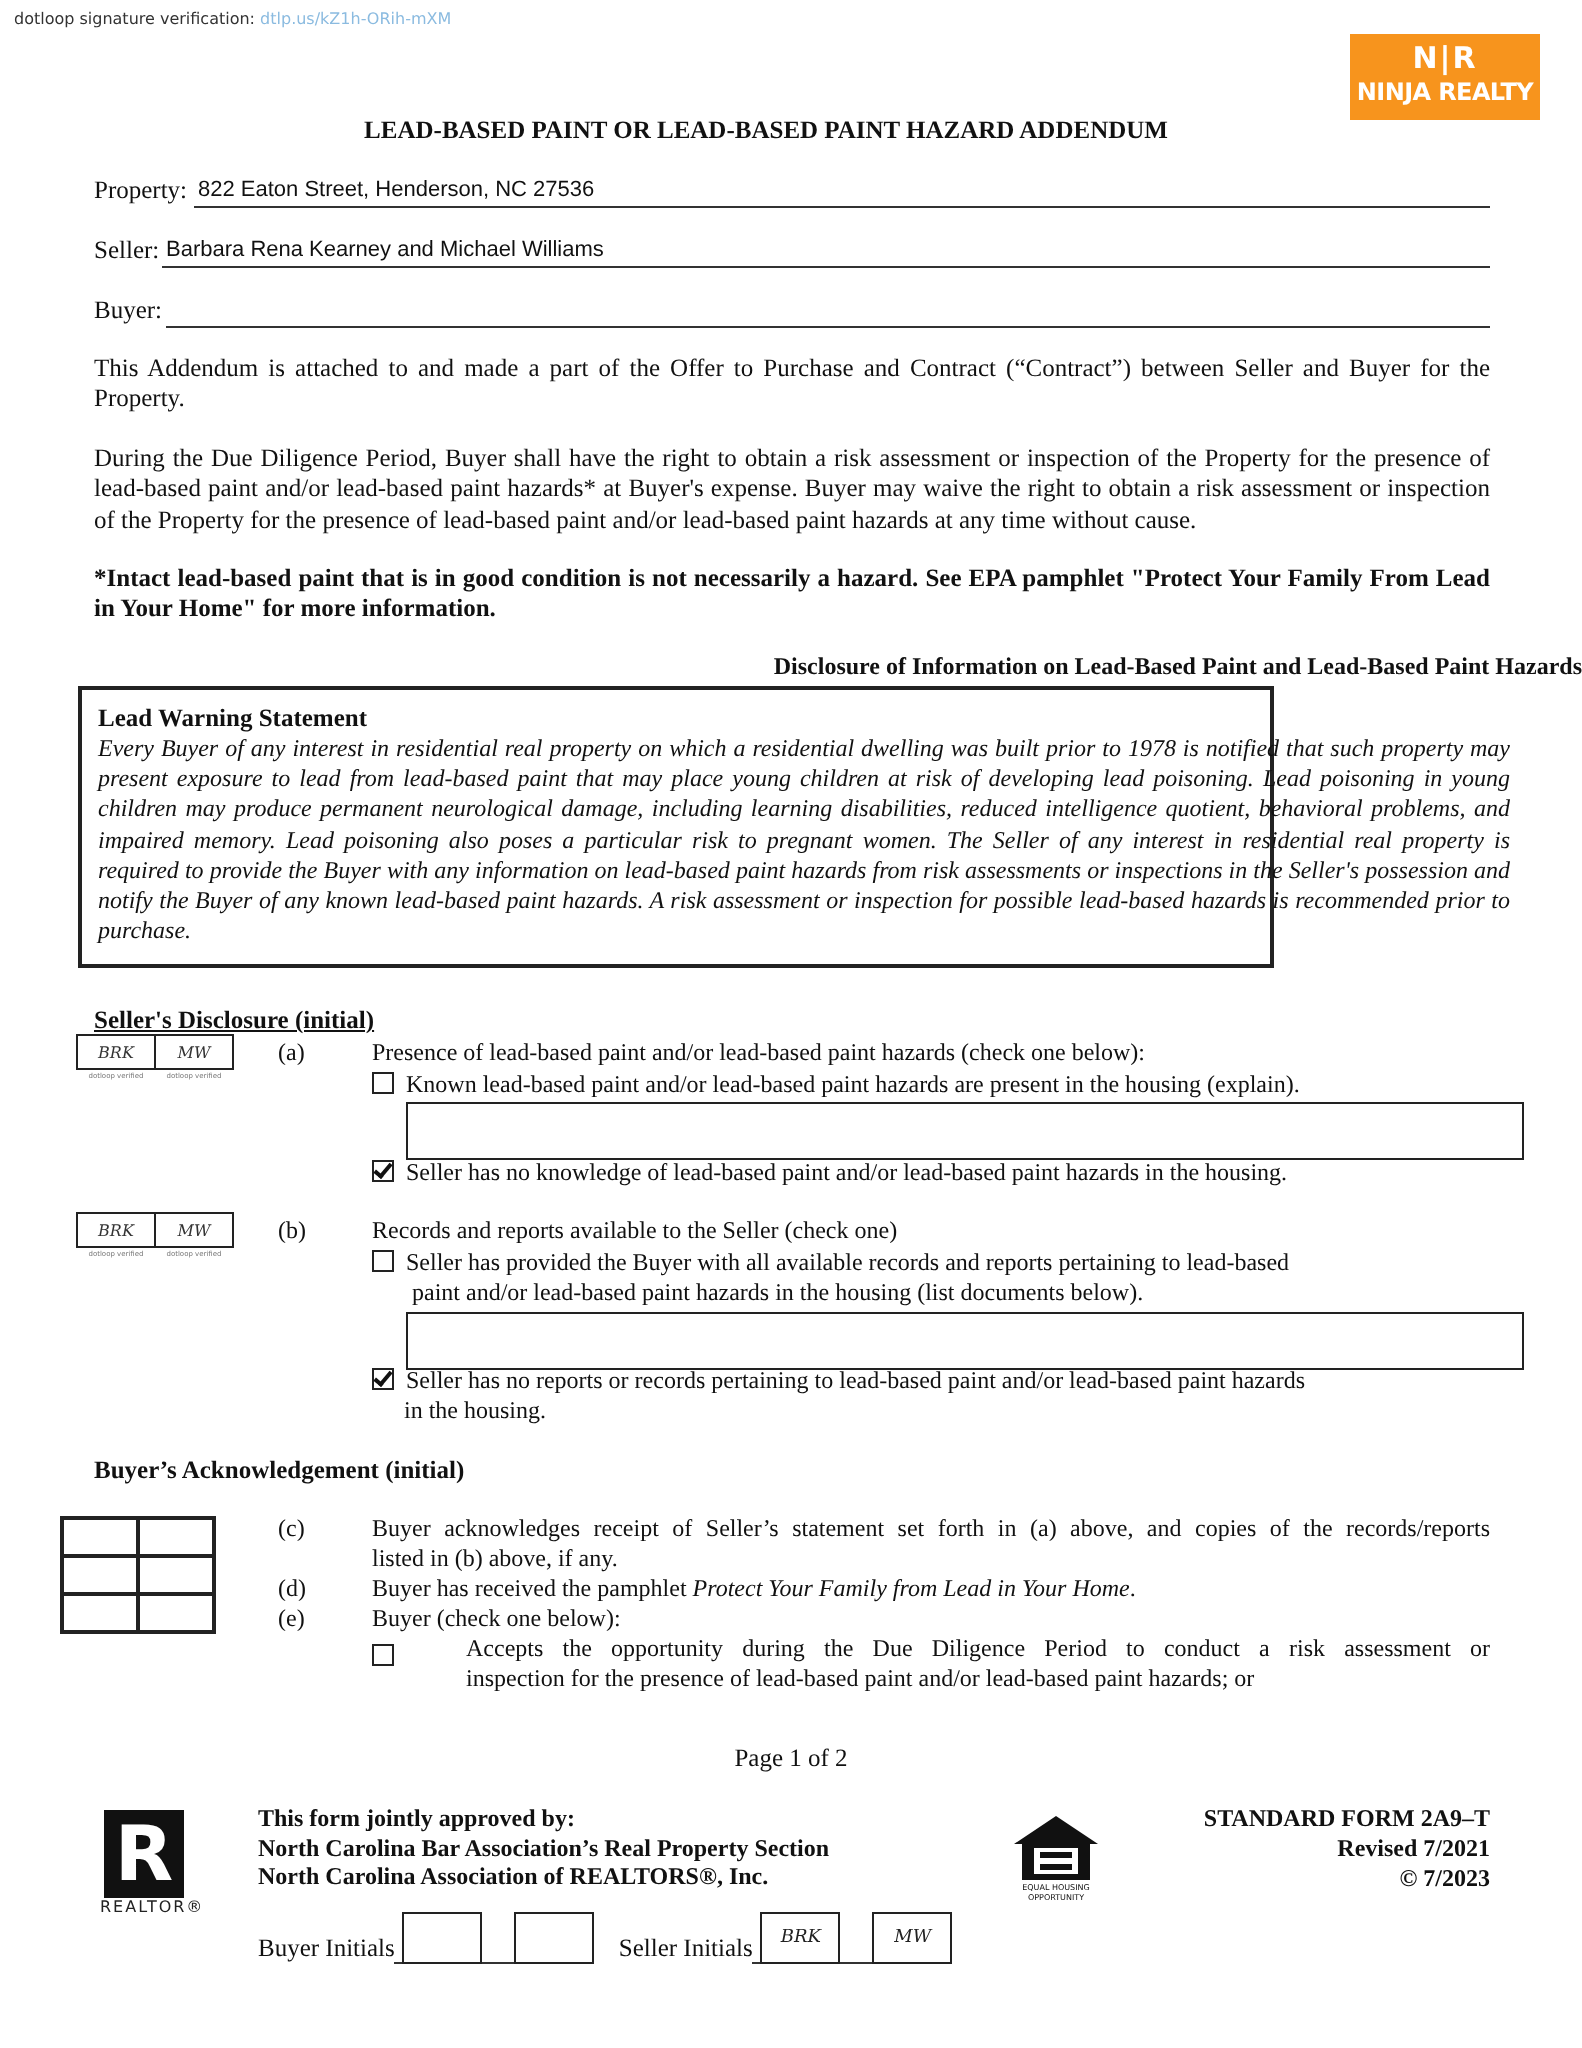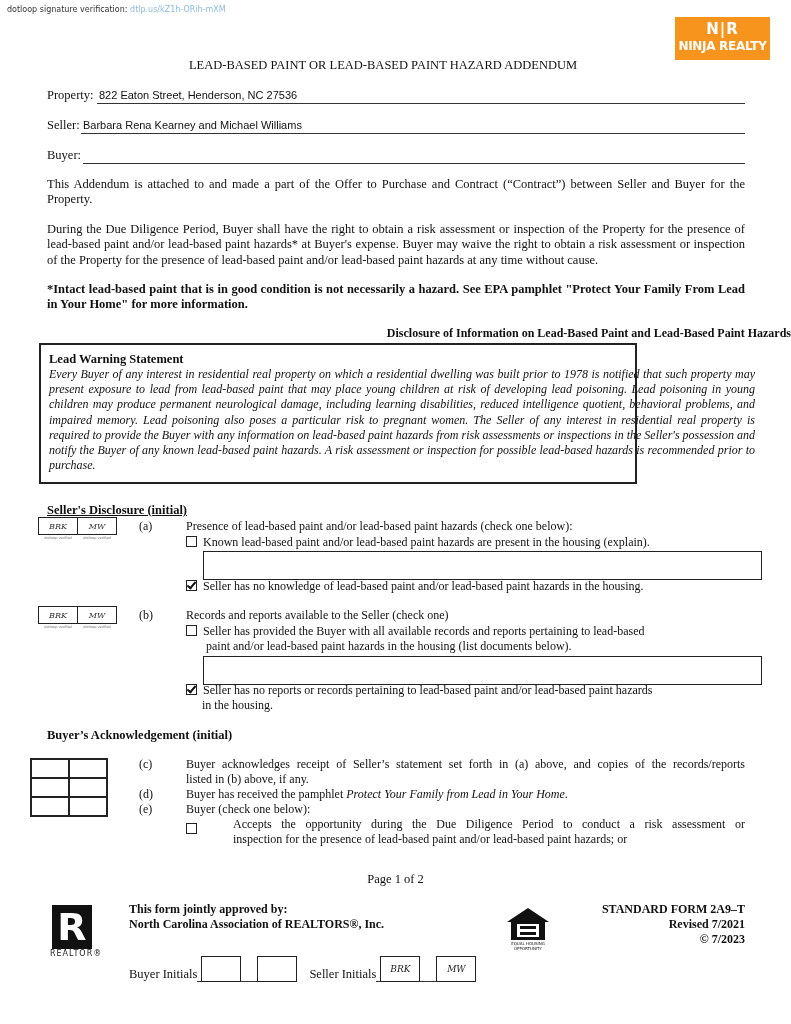--- a/index.html
+++ b/index.html
@@ -5,21 +5,21 @@
   html, body { margin:0; padding:0; background:#fff; }
   body { width:791px; height:1024px; position:relative; overflow:hidden;
          font-family:"Liberation Serif", serif; color:#111; }
   .abs { position:absolute; }
   .verif { left:7px; top:5px; font-family:"DejaVu Sans", sans-serif; font-size:8px; color:#333; }
   .verif .link { color:#8bbbe0; }
   .logo { left:675px; top:17px; width:95px; height:43px; background:#f7941d; color:#fff;
           font-family:"DejaVu Sans", sans-serif; font-weight:bold; text-align:center; line-height:1; }
   .logo .nr { font-size:15px; margin-top:5px; letter-spacing:1px; }
   .logo .nm { font-size:12px; margin-top:3px; letter-spacing:-0.3px; }
-  .title { left:0; width:766px; top:58px; text-align:center; font-weight:normal; font-size:12.5px; }
+  .title { left:0; width:766px; top:58px; text-align:center; font-weight:bold; font-size:12.5px; }
   .field { left:47px; width:698px; font-size:12.5px; height:18px; }
   .field .lbl { position:absolute; left:0; bottom:2px; }
   .field .val { position:absolute; bottom:1px; border-bottom:1px solid #333; right:0;
                 font-family:Liberation Sans, sans-serif; font-size:11px; padding-left:2px; height:15px; line-height:15px; }
   p.para { margin:0; position:absolute; left:47px; width:698px; font-size:12.5px; line-height:15.3px; text-align:justify; }
   .bold { font-weight:bold; }
   .center-h { left:0; width:791px; text-align:right; font-weight:bold; font-size:12px; }
   .warnbox { left:39px; top:343px; width:598px; height:141px; border:2px solid #222; box-sizing:border-box; }
   .warnbox .wh { position:absolute; left:8px; top:7px; font-weight:bold; font-size:12.5px; }
   .warnbox .wt { position:absolute; left:8px; top:22px; width:706px; font-style:italic; font-size:12px;
@@ -155,20 +155,21 @@
 
 <div class="abs" style="left:0;width:791px;text-align:center;top:872px;font-size:12.5px;">Page 1 of 2</div>
 
 <div class="abs realtor">
     <span>R</span>
   </div>
 <div class="abs realtor-cap">REALTOR®</div>
 
 <div class="abs footer-bold" style="left:129px;top:902px;">
   <div>This form jointly approved by:</div>
+  <div>North Carolina Bar Association’s Real Property Section</div>
   <div>North Carolina Association of REALTORS®, Inc.</div>
 </div>
 
 <svg class="abs eho" viewBox="0 0 46 45">
   <polygon points="23,2 2,16 6,16 6,34 40,34 40,16 44,16" fill="#111"></polygon>
   <rect x="12" y="18" width="22" height="13" fill="#fff"></rect>
   <rect x="15" y="20" width="16" height="3" fill="#111"></rect>
   <rect x="15" y="26" width="16" height="3" fill="#111"></rect>
   <text x="23" y="39" font-size="4" text-anchor="middle" font-family="DejaVu Sans, sans-serif" fill="#111">EQUAL HOUSING</text>
   <text x="23" y="44" font-size="4" text-anchor="middle" font-family="DejaVu Sans, sans-serif" fill="#111">OPPORTUNITY</text>

